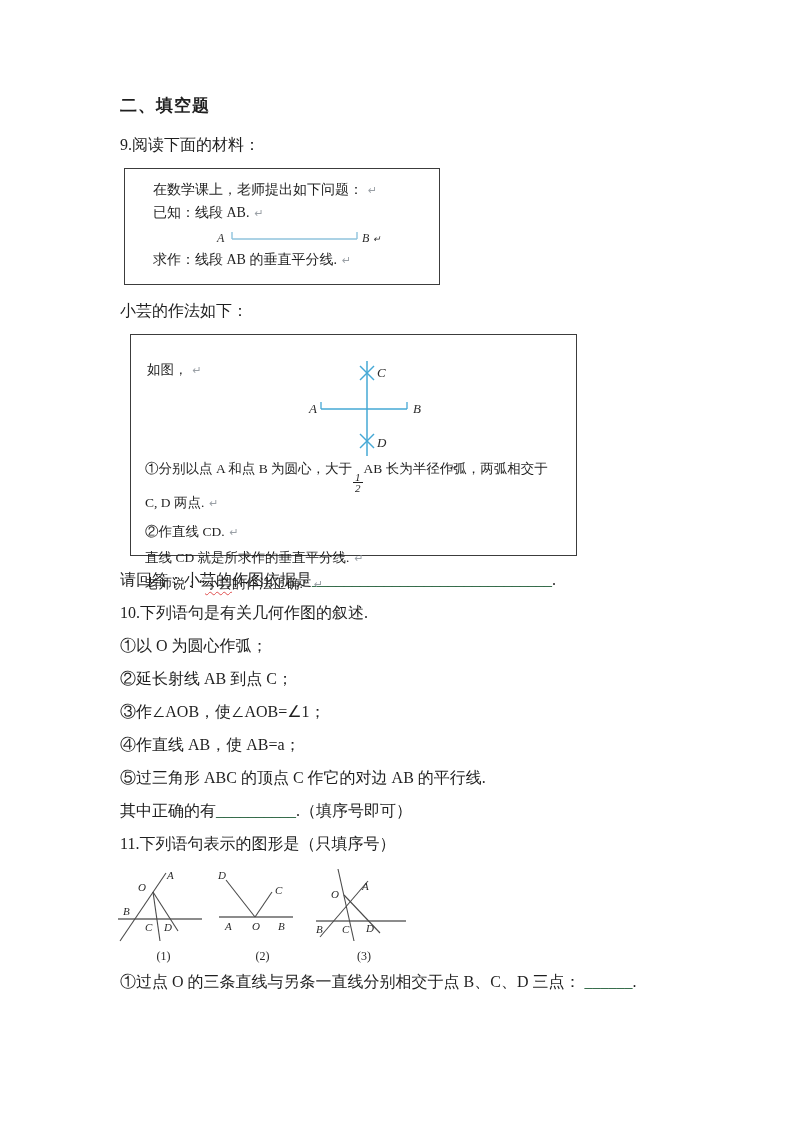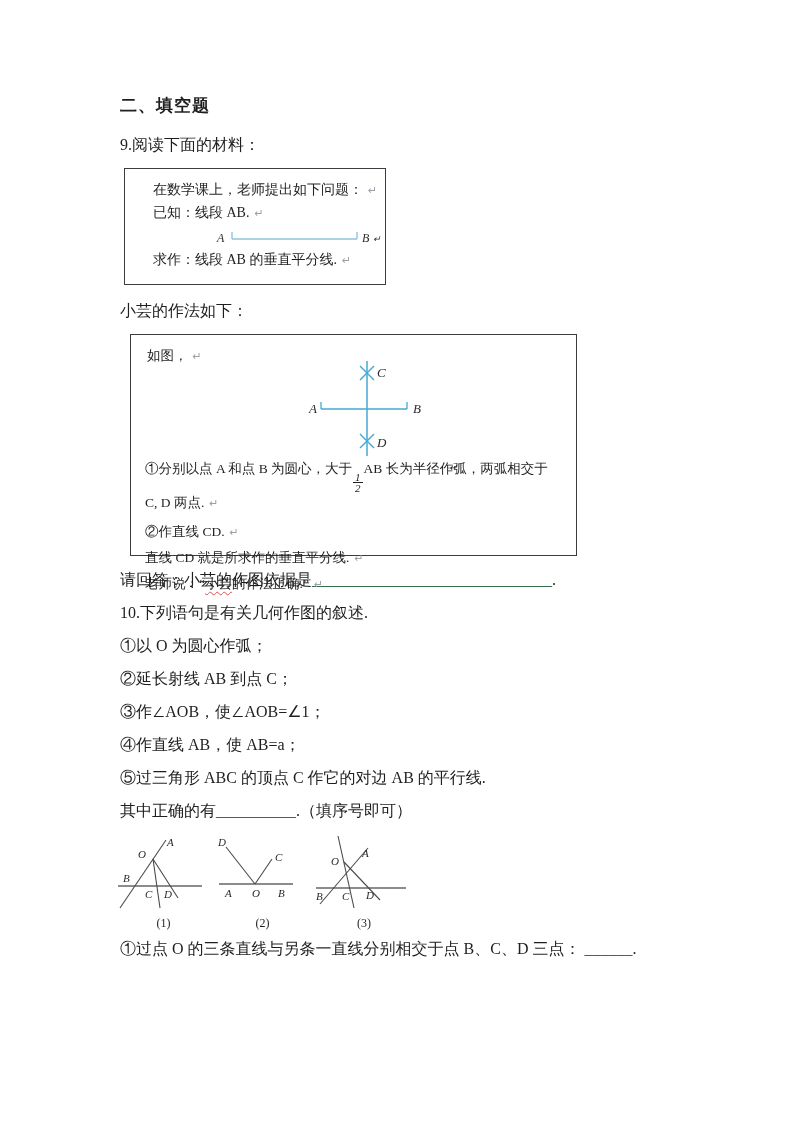--- a/index.html
+++ b/index.html
@@ -33,36 +33,36 @@
     color: #9aa0a6;
     font-family: "DejaVu Sans", sans-serif;
     font-size: 11px;
     margin-left: 5px;
   }
   .spell { text-decoration: underline wavy #e05050 1px; text-underline-offset: 3px; }
 
   
   .box1 {
     border: 1.5px solid #3c3c3c;
-    width: 262px;
+    width: 316px;
     margin: 2px 0 16px 4px;
     padding: 10px 6px 12px 28px;
     font-size: 14px;
   }
   .box1 .bline { line-height: 22px; white-space: nowrap; }
   .seg-row { margin: 2px 0 2px 62px; height: 20px; }
   .box2 {
     border: 1.5px solid #3c3c3c;
     width: 447px;
     height: 222px;
     margin: 4px 0 14px 10px;
     position: relative;
     font-size: 13.5px;
   }
-  .box2 .intro { position: absolute; left: 16px; top: 12px; }
+  .box2 .intro { position: absolute; left: 16px; top: 26px; }
   .box2 .fig { position: absolute; left: 170px; top: 20px; }
   .box2 .steps { position: absolute; left: 14px; top: 124px; right: 6px; }
   .box2 .steps p { margin: 0 15px 6px 0; line-height: 19px; }
   .box2 .steps p.s1 { margin-bottom: 9px; }
   .frac {
     display: inline-flex; flex-direction: column; align-items: center;
     vertical-align: -8px; font-size: 11px; line-height: 10px;
     font-family: "Liberation Serif", serif; font-style: italic;
     margin: 0 1px;
   }
@@ -144,20 +144,21 @@
   <p class="line"><span>请回答：小芸的作图依据是</span><span class="blank">______________________________</span><span>.</span></p>
 
   <p class="line">10.下列语句是有关几何作图的叙述.</p>
   <p class="line q10-item">①以 O 为圆心作弧；</p>
   <p class="line q10-item">②延长射线 AB 到点 C；</p>
   <p class="line q10-item">③作∠AOB，使∠AOB=∠1；</p>
   <p class="line q10-item">④作直线 AB，使 AB=a；</p>
   <p class="line q10-item">⑤过三角形 ABC 的顶点 C 作它的对边 AB 的平行线.</p>
   <p class="line"><span>其中正确的有</span><span class="blank">__________</span><span>.（填序号即可）</span></p>
 
+  <p class="line">11.下列语句表示的图形是（只填序号）</p>
 
   <div class="fig-row">
 
     <div class="fig-cell">
       <svg width="95" height="80" viewBox="0 0 95 80">
         <line x1="2" y1="52" x2="86" y2="52" stroke="#666" stroke-width="1.3"></line>
         <line x1="4" y1="74" x2="50" y2="6" stroke="#4a4a4a" stroke-width="1.1"></line>
         <line x1="37" y1="25" x2="44" y2="74" stroke="#4a4a4a" stroke-width="1.1"></line>
         <line x1="37" y1="25" x2="62" y2="64" stroke="#4a4a4a" stroke-width="1.1"></line>
         <text x="22" y="24" font-size="11">O</text>

